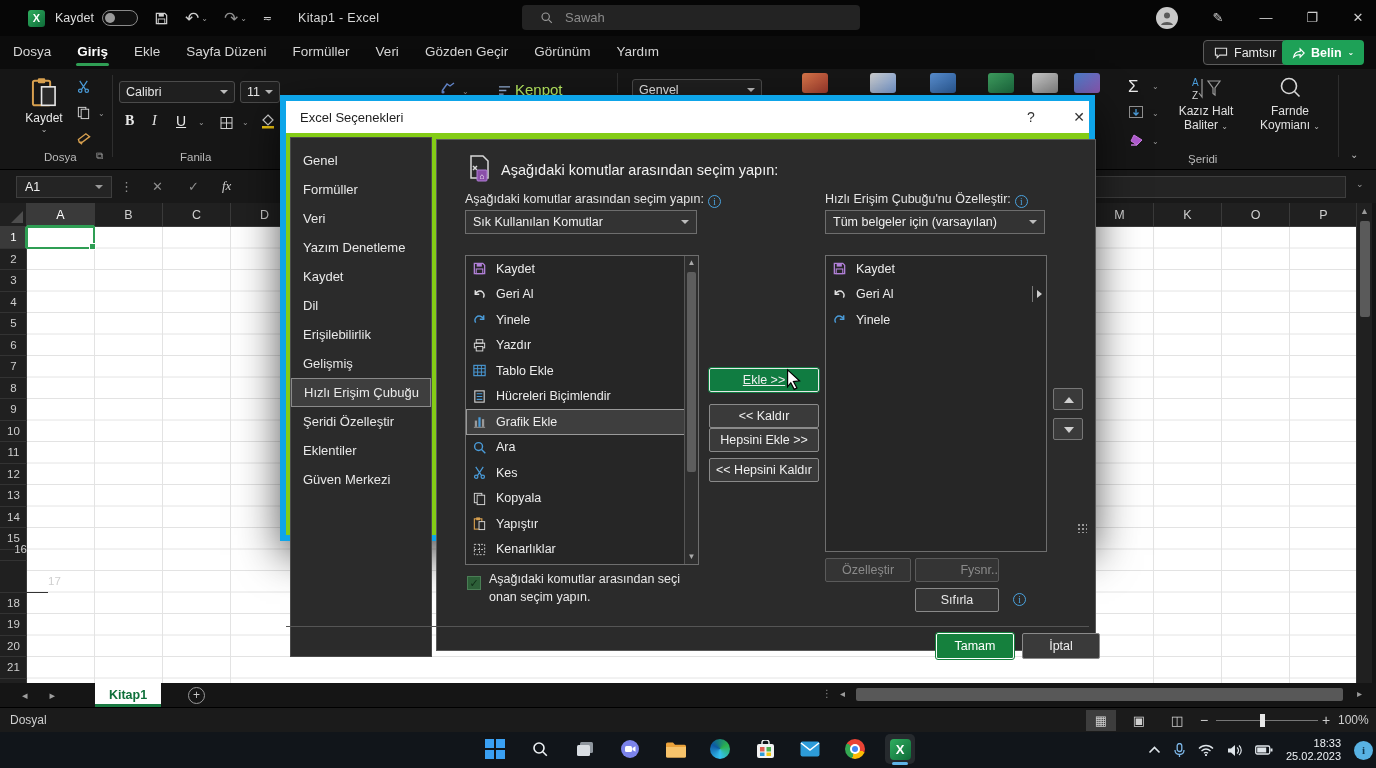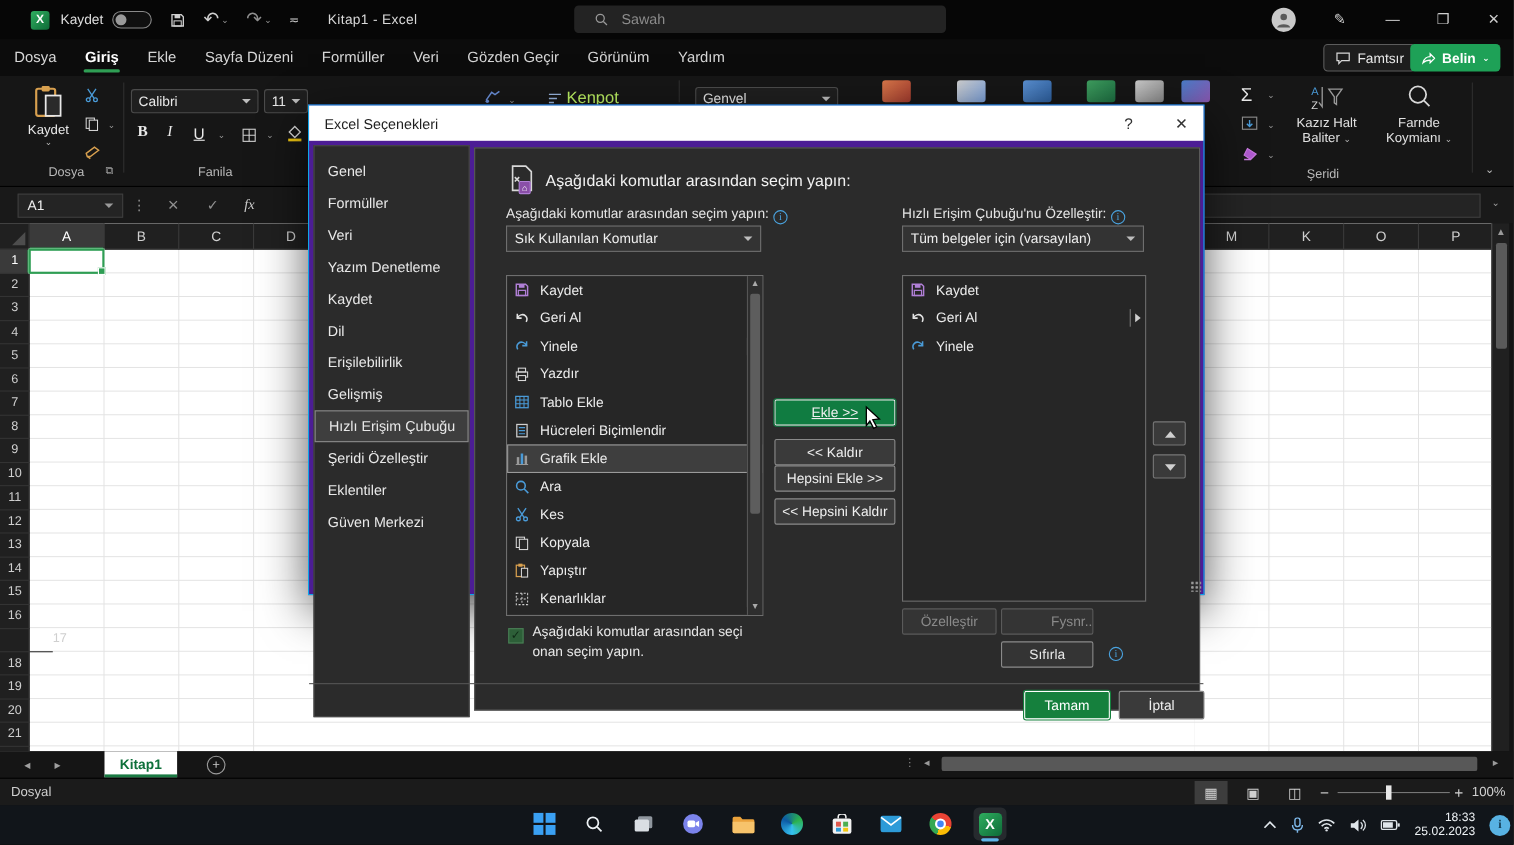--- a/index.html
+++ b/index.html
@@ -92,21 +92,21 @@
   .tico { width:30px; height:30px; border-radius:5px; display:flex; align-items:center; justify-content:center; position:relative; }
   .tico.active { background:rgba(255,255,255,.09); }
   .tico.active::after { content:""; position:absolute; left:7px; bottom:-1px; width:16px; height:3px; border-radius:2px; background:#5fb5e8; }
   .win-grid { display:grid; grid-template-columns:9px 9px; grid-template-rows:9px 9px; gap:2px; }
   .win-grid span { background:#3aa0f3; }
   #tray { position:absolute; left:1148px; top:0; height:36px; display:flex; align-items:center; gap:13px; color:#dfe5ea; }
   #clock { text-align:right; font-size:11px; line-height:13px; color:#eef2f5; }
   #notif { width:19px; height:19px; border-radius:50%; background:#58b2e3; color:#123a52; font-size:11px; font-weight:bold; text-align:center; line-height:19px; font-family:"Liberation Serif",serif; }
 
   
-  #dialog { left:280px; top:95px; width:815px; height:446px; background:#4c1d95; border:1px solid #0ea5e9; box-shadow:0 14px 40px rgba(0,0,0,.65); }
+  #dialog { left:280px; top:95px; width:815px; height:446px; background:#84cc16; border:6px solid #0ea5e9; box-shadow:0 14px 40px rgba(0,0,0,.65); }
   #dlg-title { position:absolute; left:0; top:0; width:100%; height:32px; background:#fff; color:#1f1f1f; display:flex; align-items:center; font-size:13px; }
   #dlg-title .t { margin-left:14px; }
   .dlg-ctl { position:absolute; top:0; width:40px; height:32px; text-align:center; line-height:32px; color:#333; font-size:14px; }
   #dlg-side { position:absolute; left:4px; top:36px; width:142px; height:520px; border:1px solid #4a4a4a; background:#2b2b2b; padding-top:8px; }
   .side-item { height:29px; line-height:29px; padding-left:12px; color:#e8e8e8; font-size:13px; position:relative; }
   .side-item.sel { background:#3e3e3e; border:1px solid #8a8a8a; line-height:27px; }
   #dlg-main { position:absolute; left:150px; top:38px; width:660px; height:512px; border:1px solid #5a5a5a; background:#2b2b2b; }
   #dlg-hd-icon { position:absolute; left:28px; top:14px; }
   #dlg-hd-text { position:absolute; left:64px; top:22px; font-size:14.5px; color:#f2f2f2; }
   .fld-label { position:absolute; font-size:12.5px; color:#e4e4e4; }
@@ -365,21 +365,21 @@
         <div class="rowh" style="top: 107.5px;">6</div>
         <div class="rowh" style="top: 129px;">7</div>
         <div class="rowh" style="top: 150.5px;">8</div>
         <div class="rowh" style="top: 172px;">9</div>
         <div class="rowh" style="top: 193.5px;">10</div>
         <div class="rowh" style="top: 215px;">11</div>
         <div class="rowh" style="top: 236.5px;">12</div>
         <div class="rowh" style="top: 258px;">13</div>
         <div class="rowh" style="top: 279.5px;">14</div>
         <div class="rowh" style="top: 301px;">15</div>
-        <div class="rowh" style="top: 323px;">16</div>
+        <div class="rowh" style="top: 312px; text-align: right;">16</div>
         <div class="rowh" style="top: 344px; padding-left: 48px;">17</div>
         <div class="rowh" style="top: 365.5px;">18</div>
         <div class="rowh" style="top: 387px;">19</div>
         <div class="rowh" style="top: 408.5px;">20</div>
         <div class="rowh" style="top: 430px;">21</div>
         <div class="rowh" style="top: 451.5px;">22</div>
       </div>
     <div id="corner"></div>
     <div id="selcell"></div>
   </div>

